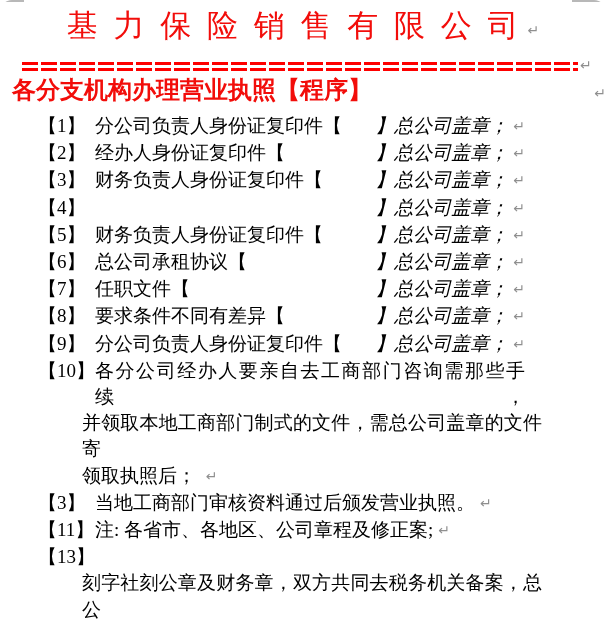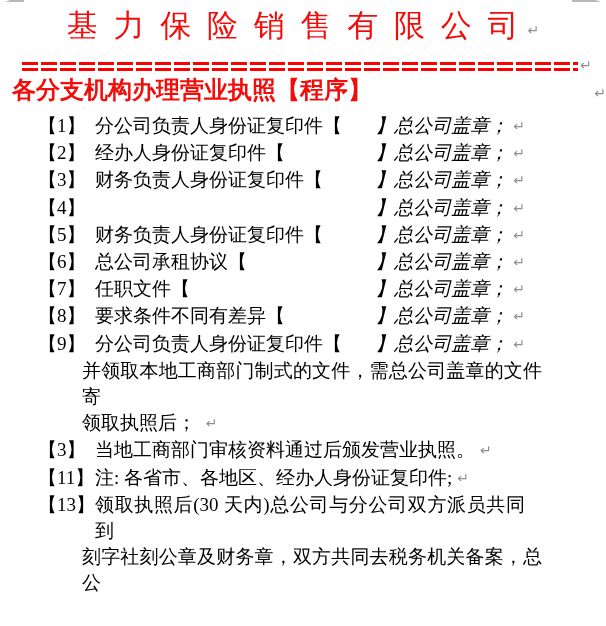--- a/index.html
+++ b/index.html
@@ -176,38 +176,41 @@
     </div>
 
     <div class="line">
       <span class="num">【9】</span>
       <span class="lbl">分公司负责人身份证复印件【</span>
       <span class="fill"></span>
       <span class="close">】总公司盖章；</span>
       <span class="pm">↵</span>
     </div>
 
+    <div class="line">
+      <span class="num">【10】</span>
+      <span class="body just">各分公司经办人要亲自去工商部门咨询需那些手续，</span>
+    </div>
     <div class="cont just">并领取本地工商部门制式的文件，需总公司盖章的文件寄</div>
     <div class="cont">
       <span>领取执照后；</span>
       <span class="pm">↵</span>
     </div>
 
     <div class="line">
       <span class="num">【3】</span>
       <span class="body nofill">当地工商部门审核资料通过后颁发营业执照。</span>
       <span class="pm">↵</span>
     </div>
 
     <div class="line">
       <span class="num">【11】</span>
-      <span class="body nofill">注: 各省市、各地区、经办人身份证复印件;</span>
+      <span class="body nofill">注: 各省市、各地区、公司章程及修正案;</span>
       <span class="pm">↵</span>
     </div>
 
     <div class="line">
       <span class="num">【13】</span>
-      <span class="body just">领取执照后(30 天内)总公司与分公司双方派员共同到</span>
     </div>
     <div class="cont just">刻字社刻公章及财务章，双方共同去税务机关备案，总公</div>
 
   </div>
 </div>
 
 </body></html>

